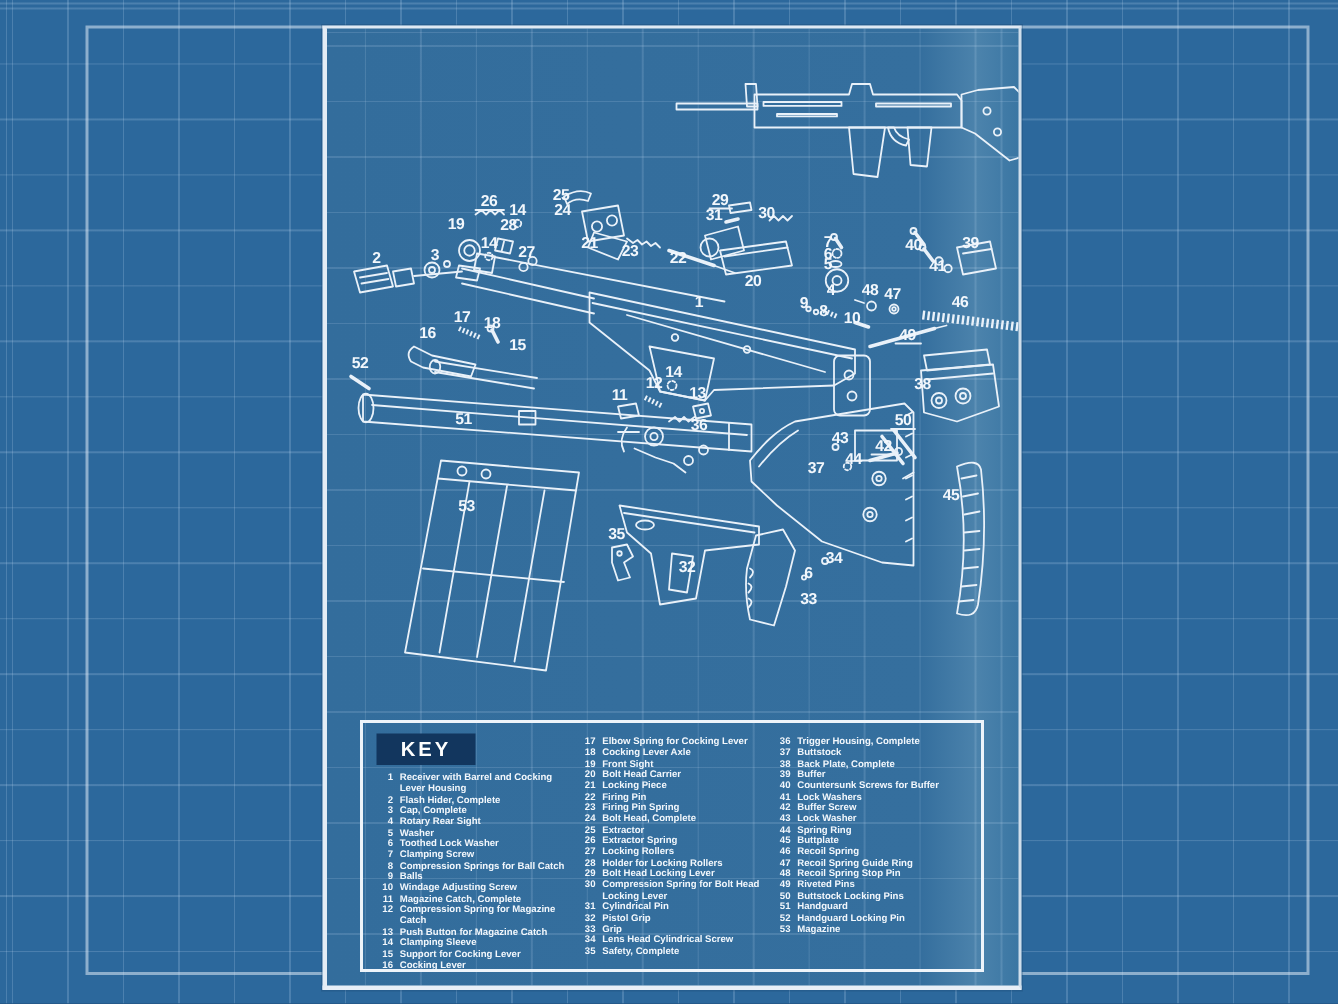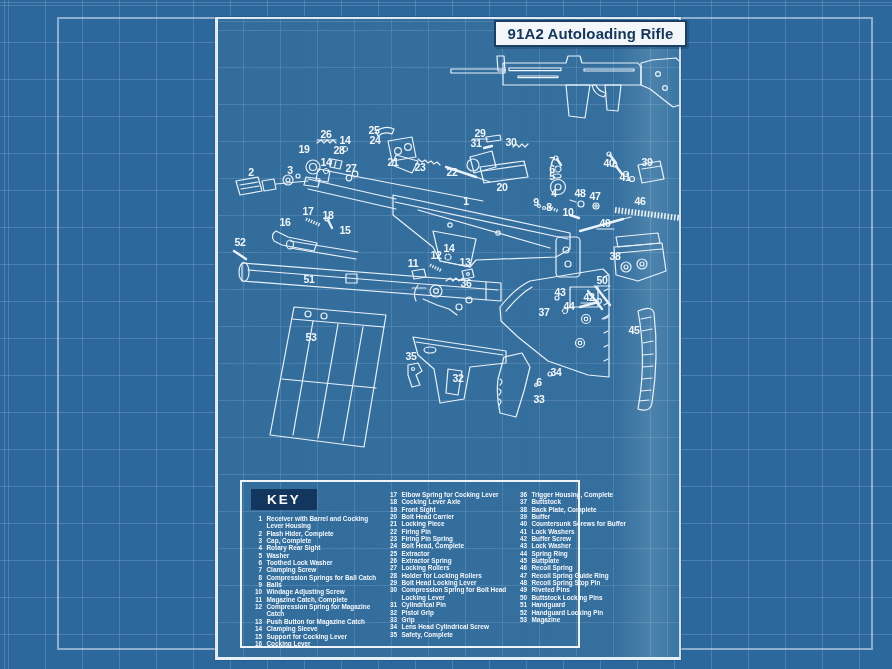--- a/index.html
+++ b/index.html
@@ -49,21 +49,21 @@
   #art .thick{stroke-width:2.4;}
   #art .coil{stroke-width:6;stroke-dasharray:1.6 1.7;stroke-linecap:butt;}
   #art .coil-s{stroke-width:3.4;stroke-dasharray:1.3 1.4;stroke-linecap:butt;}
   #labels{position:absolute;left:0;top:0;width:461px;height:470px;z-index:3;}
   .plabel{
     position:absolute;transform:translate(-50%,-55%);
     color:var(--white);font-weight:bold;font-size:10.5px;letter-spacing:-0.3px;
     white-space:nowrap;
   }
   .key-box{
-    position:absolute;left:22px;top:461px;width:340px;height:168px;z-index:4;
+    position:absolute;left:22px;top:461px;width:416px;height:168px;z-index:4;
     border:2px solid #eef4fa;box-sizing:border-box;
   }
   .key-header{
     position:absolute;left:9px;top:7px;width:66px;height:21px;
     background:var(--ink);color:#fdfefe;display:flex;align-items:center;justify-content:center;
     font-weight:bold;font-size:13.5px;letter-spacing:2px;
   }
   .key-col{position:absolute;color:var(--white);}
   #key-col-0{left:6px;top:33px;width:134px;}
   #key-col-1{left:141px;top:9px;width:130px;}
@@ -555,16 +555,13 @@
             <span class="klab">Handguard Locking Pin</span>
           </div>
           <div class="krow">
             <span class="knum">53</span>
             <span class="klab">Magazine</span>
           </div>
         </div>
     </div>
   </div>
 
-  <div class="title-box">
-    <span>91A2 Autoloading Rifle</span>
-  </div>
 </div>
 
 </body></html>

